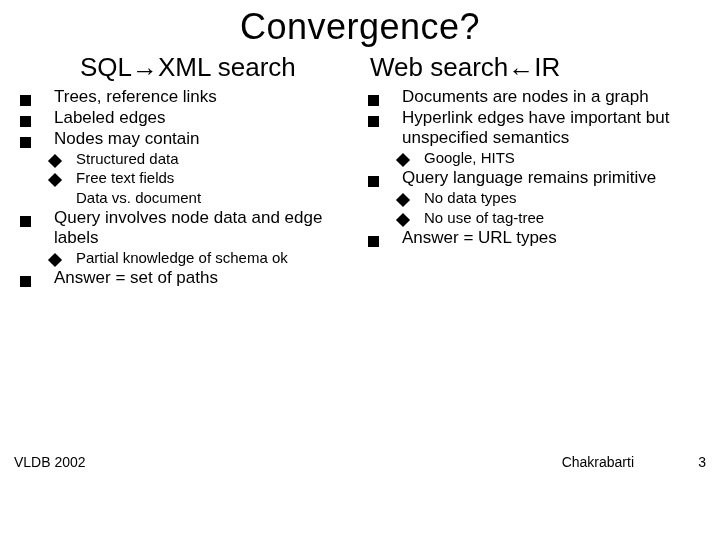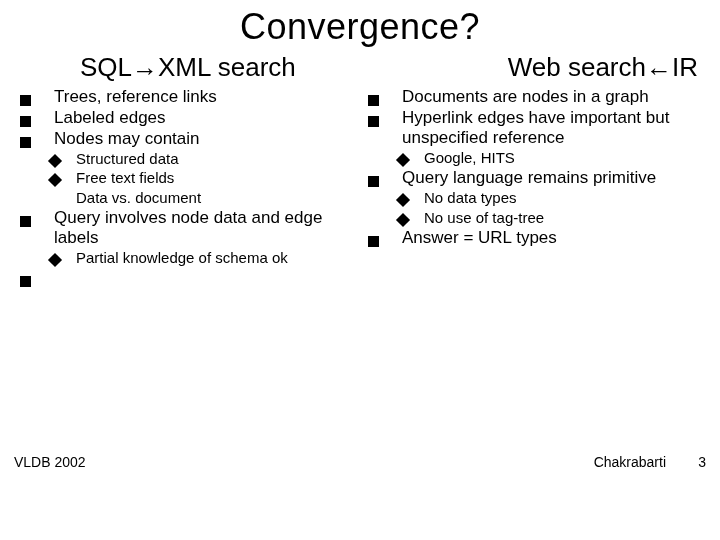--- a/index.html
+++ b/index.html
@@ -37,21 +37,21 @@
   .col.left { padding-left: 6px; padding-right: 4px; }
   .col.right { padding-left: 4px; padding-right: 18px; }
 
   .col-head {
     font-size: 26px;
     text-align: center;
     margin-bottom: 4px;
     white-space: nowrap;
   }
   .col.left .col-head { text-align: left; padding-left: 70px; }
-  .col.right .col-head { text-align: right; padding-left: 12px; }
+  .col.right .col-head { text-align: left; padding-left: 12px; }
 
   .lvl1 {
     display: flex;
     flex-direction: row;
     font-size: 17px;
     line-height: 1.18;
     margin: 1px 0;
   }
   .lvl1 .bullet {
     width: 34px;
@@ -101,20 +101,21 @@
     left: 0;
     bottom: 6px;
     width: 720px;
     font-size: 14px;
     display: flex;
     flex-direction: row;
     justify-content: space-between;
     padding: 0 14px;
     box-sizing: border-box;
     color: #000;
+    gap: 32px;
   }
   .footer .fc { text-align: right; flex: 1; }
   .footer .fl { text-align: left; width: 120px; }
   .footer .fr { text-align: right; width: 40px; }
 </style>
 </head>
 <body>
 
 <div class="slide">
 
@@ -152,33 +153,34 @@
       <div class="lvl1">
         <span class="bullet"><span class="sq"></span></span>
         <span class="text">Query involves node data and edge labels</span>
       </div>
       <div class="lvl2">
         <span class="bullet"><span class="diam"></span></span>
         <span class="text">Partial knowledge of schema ok</span>
       </div>
       <div class="lvl1">
         <span class="bullet"><span class="sq"></span></span>
+        <span class="text">Answer = set of paths</span>
       </div>
     </div>
 
     <div class="col right">
       <div class="col-head">Web search←IR</div>
 
       <div class="lvl1">
         <span class="bullet"><span class="sq"></span></span>
         <span class="text">Documents are nodes in a graph</span>
       </div>
       <div class="lvl1">
         <span class="bullet"><span class="sq"></span></span>
-        <span class="text">Hyperlink edges have important but unspecified reference</span>
+        <span class="text">Hyperlink edges have important but unspecified semantics</span>
       </div>
       <div class="lvl2">
         <span class="bullet"><span class="diam"></span></span>
         <span class="text">Google, HITS</span>
       </div>
       <div class="lvl1">
         <span class="bullet"><span class="sq"></span></span>
         <span class="text">Query language remains primitive</span>
       </div>
       <div class="lvl2">

